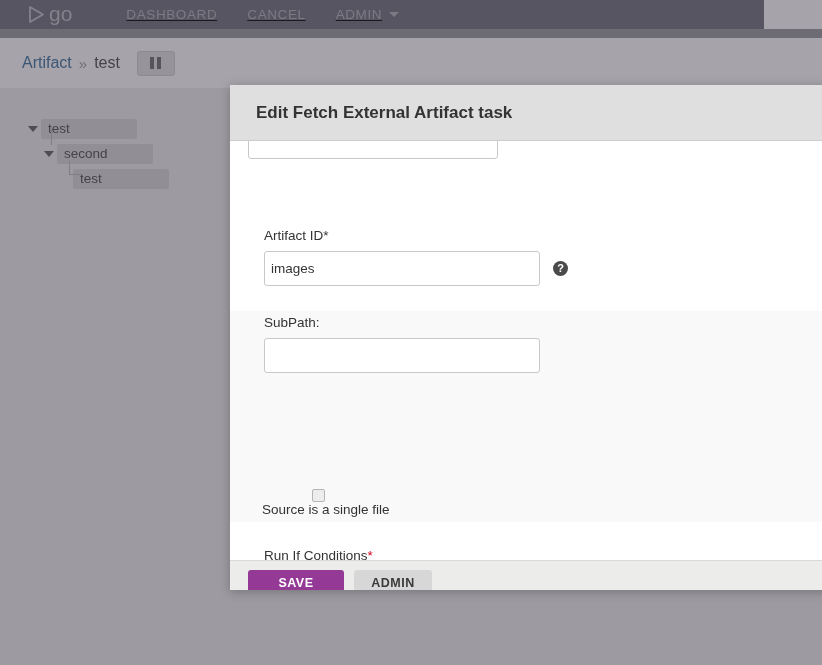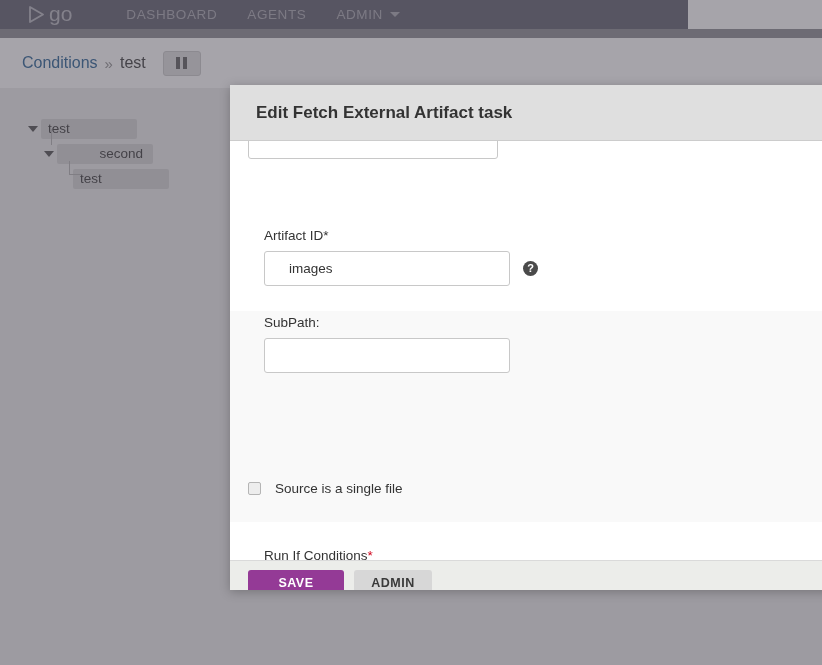--- a/index.html
+++ b/index.html
@@ -21,21 +21,21 @@
 
   
   .app-layer {
     position: absolute;
     inset: 0;
   }
 
   .topnav {
     position: absolute;
     top: 0; left: 0;
-    width: 688px;
+    width: 764px;
     height: 29px;
     background: #6e6e7b;
     display: flex;
     align-items: center;
   }
   .topnav-strip {
     position: absolute;
     top: 29px; left: 0;
     width: 822px; height: 9px;
     background: #97969c;
@@ -58,20 +58,21 @@
     line-height: 1;
     position: relative;
     top: -1px;
   }
 
   .nav-items {
     display: flex;
     align-items: center;
     margin-left: 54px;
     gap: 30px;
+    text-decoration: underline;
   }
   .nav-item {
     font-size: 13.5px;
     color: #b2b1b9;
     letter-spacing: 0.6px;
     display: flex;
     align-items: center;
     gap: 7px;
     cursor: pointer;
   }
@@ -262,26 +263,26 @@
     font-size: 13.5px;
     color: #333333;
     margin-bottom: 8px;
     display: block;
   }
   .req-star {
     color: #d0021b;
   }
   .req-star.black { color: #333333; }
   .text-input {
-    width: 246px;
+    width: 276px;
     height: 35px;
     border: 1px solid #c8c8c8;
     border-radius: 3px;
     background: #ffffff;
-    padding: 0 24px;
+    padding: 0 6px;
     font-size: 13.5px;
     color: #333333;
     font-family: "Liberation Sans", sans-serif;
     outline: none;
   }
   .with-help {
     display: flex;
     align-items: center;
     gap: 13px;
   }
@@ -365,41 +366,41 @@
 </head>
 <body>
 
 <div id="page">
 
   <div class="app-layer">
 
     <div class="page-panel"></div>
 
     <div class="breadcrumb-bar">
-      <span class="crumb-link">Conditions</span>
+      <span class="crumb-link">Artifact</span>
       <span class="crumb-sep">»</span>
       <span class="crumb-current">test</span>
       <div class="pause-btn">
         <span class="pause-bar"></span>
         <span class="pause-bar"></span>
       </div>
     </div>
 
     <div class="content-area">
       <div class="tree">
 
         <div class="tree-row" style="padding-left:0px;">
           <span class="tree-arrow">
               <i class="arr-down"></i>
             </span>
           <span class="tree-pill">test</span>
         </div>
 
 
-        <div class="tree-row" style="padding-left:16px;text-align:right;">
+        <div class="tree-row" style="padding-left:16px;">
           <span class="tree-vline" style="left:26px;top:-14px;height:16px;"></span>
           <span class="tree-arrow">
               <i class="arr-down"></i>
             </span>
           <span class="tree-pill">second</span>
         </div>
 
         <div class="tree-row" style="padding-left:48px;">
           <span class="tree-elbow" style="left:44px;top:-7px;"></span>
           <span class="tree-pill">test</span>
@@ -413,21 +414,21 @@
         <svg class="logo-mark" viewBox="0 0 17 17">
           <path d="M2 1 L2 16 L15 8.5 Z" fill="none" stroke="#bfbfc6" stroke-width="1.8" stroke-linejoin="round"></path>
         </svg>
         <span class="logo-text">go</span>
       </div>
       <div class="nav-items">
         <span class="nav-item">
           <span>DASHBOARD</span>
         </span>
         <span class="nav-item">
-          <span>AGENTS</span>
+          <span>CANCEL</span>
         </span>
         <span class="nav-item">
           <span>ADMIN</span>
           <i class="caret-down"></i>
         </span>
       </div>
     </div>
     <div class="topnav-strip"></div>
 
   </div>
@@ -455,21 +456,21 @@
       </div>
 
       <div class="band" style="top:170px; height:211px;"></div>
 
       <div class="field-block" style="top:174px;">
         <label class="field-label">SubPath:</label>
         <input class="text-input" type="text" value="" style="">
       </div>
 
 
-      <div class="cb-row" style="top:340px;">
+      <div class="cb-row" style="top:348px;flex-direction:column;">
         <span class="checkbox"></span>
         <span class="cb-label">Source is a single file</span>
       </div>
 
       <div class="field-block" style="top:407px;">
         <label class="field-label" style="margin-bottom:0;">
           <span>Run If Conditions</span><span class="req-star">*</span>
         </label>
       </div>
 

